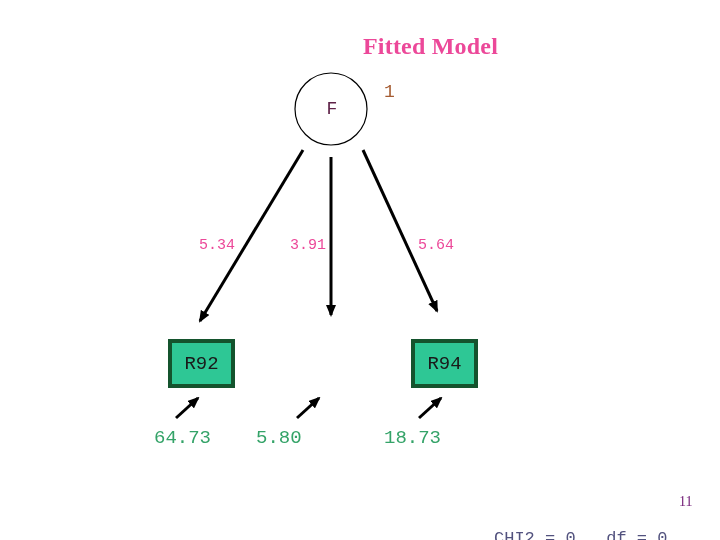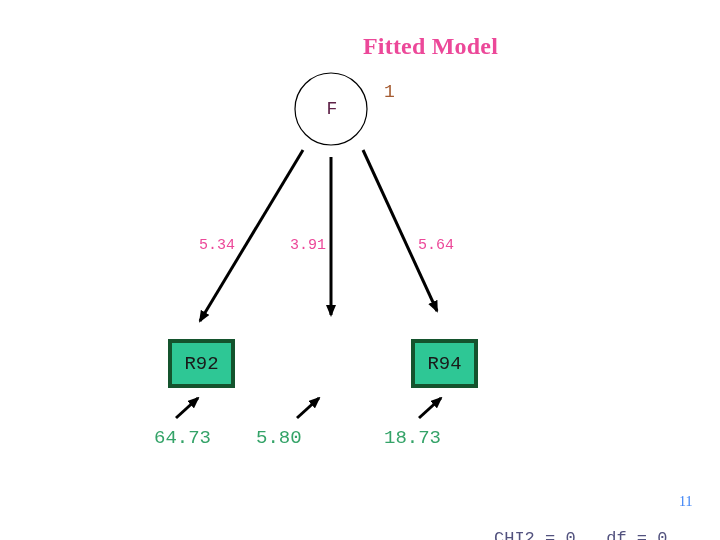--- a/index.html
+++ b/index.html
@@ -56,21 +56,21 @@
   .error-0 { left: 154px; }
   .error-1 { left: 241px; margin-left: 15px; }
   .error-2 { left: 384px; }
 
   .fit-statistics {
     left: 494px; top: 483px;
     font-size: 17px; color: #52527e; white-space: pre; z-index: 2; margin-top: 46px;
   }
   .page-number {
     left: 679px; top: 494px;
-    font-size: 14px; color: #3b82f6; z-index: 2;
+    font-size: 14px; color: #701a75; z-index: 2;
   }
 </style>
 </head>
 <body>
 
 <div class="slide">
 
   <svg class="diagram-layer" width="720" height="540" viewBox="0 0 720 540">
     <defs>
       <marker id="arrowhead" viewBox="0 0 12 10" refX="10" refY="5" markerWidth="12" markerHeight="10" orient="auto" markerUnits="userSpaceOnUse">

